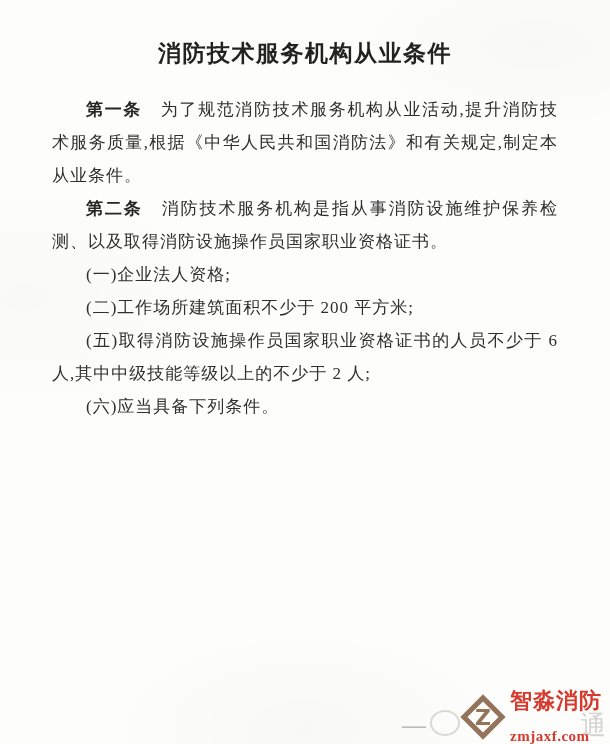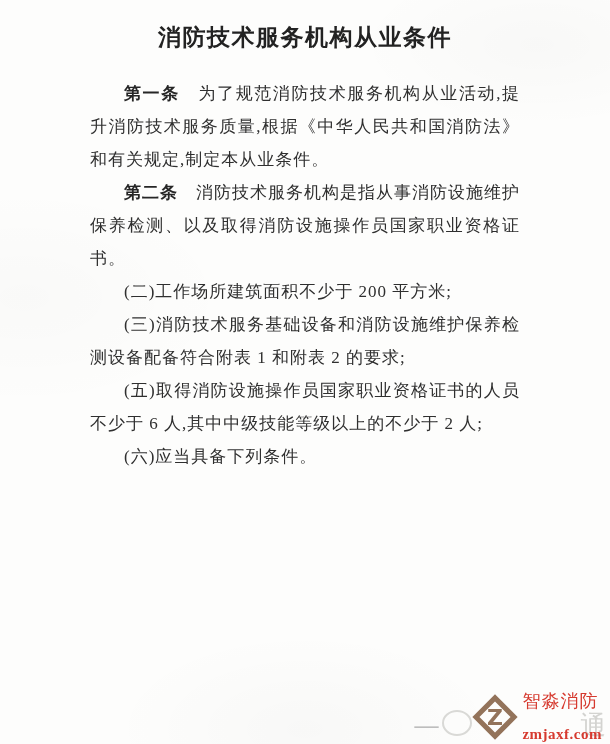--- a/index.html
+++ b/index.html
@@ -12,31 +12,31 @@
   }
   .page{
     position:absolute;inset:0;
     background:
       radial-gradient(ellipse 260px 120px at 88% 6%, rgba(0,0,0,0.018), transparent 70%),
       radial-gradient(ellipse 300px 160px at 4% 40%, rgba(0,0,0,0.015), transparent 70%),
       radial-gradient(ellipse 280px 140px at 50% 98%, rgba(0,0,0,0.02), transparent 70%),
       #fdfdfc;
   }
   .doc-title{
-    margin:0;
+    margin:16px;
     padding-top:22px;
     text-align:center;
     font-size:23px;
     font-weight:bold;
     letter-spacing:1.5px;
     color:#222;
   }
   .doc-body{
     margin-top:24px;
-    padding:0 90px;
+    padding:0 52px;
     color:#2f2f2f;
   }
   .para{
     margin:0;
     font-size:17px;
     line-height:33px;
     letter-spacing:1px;
     text-indent:2em;
     text-align:justify;
     text-justify:inter-ideograph;
@@ -77,22 +77,22 @@
     z-index:2;
   }
   .wm-text{
     position:relative;
     z-index:2;
     text-align:left;
     line-height:1;
   }
   .wm-brand{
     color:#d63a2f;
-    font-size:18px;
-    font-weight:normal;
+    font-size:22px;
+    font-weight:bold;
     letter-spacing:1px;
   }
   .wm-domain{
     color:#d63a2f;
     font-size:15px;
     font-weight:bold;
     letter-spacing:0.5px;
     margin-top:17px;
   }
   .wm-ghost-char{
@@ -106,22 +106,22 @@
 </head>
 <body>
 
 <div class="page">
 
   <h1 class="doc-title">消防技术服务机构从业条件</h1>
 
   <div class="doc-body">
     <p class="para"><b class="article-label">第一条　</b><span>为了规范消防技术服务机构从业活动,提升消防技术服务质量,根据《中华人民共和国消防法》和有关规定,制定本从业条件。</span></p>
     <p class="para"><b class="article-label">第二条　</b><span>消防技术服务机构是指从事消防设施维护保养检测、以及取得消防设施操作员国家职业资格证书。</span></p>
+    <p class="para"><b class="article-label"></b><span>(一)企业法人资格;</span></p>
     <p class="para"><b class="article-label"></b><span>(二)工作场所建筑面积不少于 200 平方米;</span></p>
-    <p class="para"><b class="article-label"></b><span>(三)消防技术服务基础设备和消防设施维护保养检测设备配备符合附表 1 和附表 2 的要求;</span></p>
     <p class="para"><b class="article-label"></b><span>(五)取得消防设施操作员国家职业资格证书的人员不少于 6 人,其中中级技能等级以上的不少于 2 人;</span></p>
     <p class="para"><b class="article-label"></b><span>(六)应当具备下列条件。</span></p>
   </div>
 
   <div class="watermark">
     <span class="wm-dash">—</span>
     <span class="wm-ghost-circle"></span>
     <svg class="wm-logo" viewBox="0 0 46 50" xmlns="http://www.w3.org/2000/svg">
       <rect x="9.5" y="11.5" width="27" height="27" transform="rotate(45 23 25)" fill="none" stroke="#93735a" stroke-width="5"></rect>
       <text x="23" y="33" text-anchor="middle" font-size="22" font-weight="bold" fill="#93735a" font-family="'DejaVu Sans',sans-serif">Z</text>

